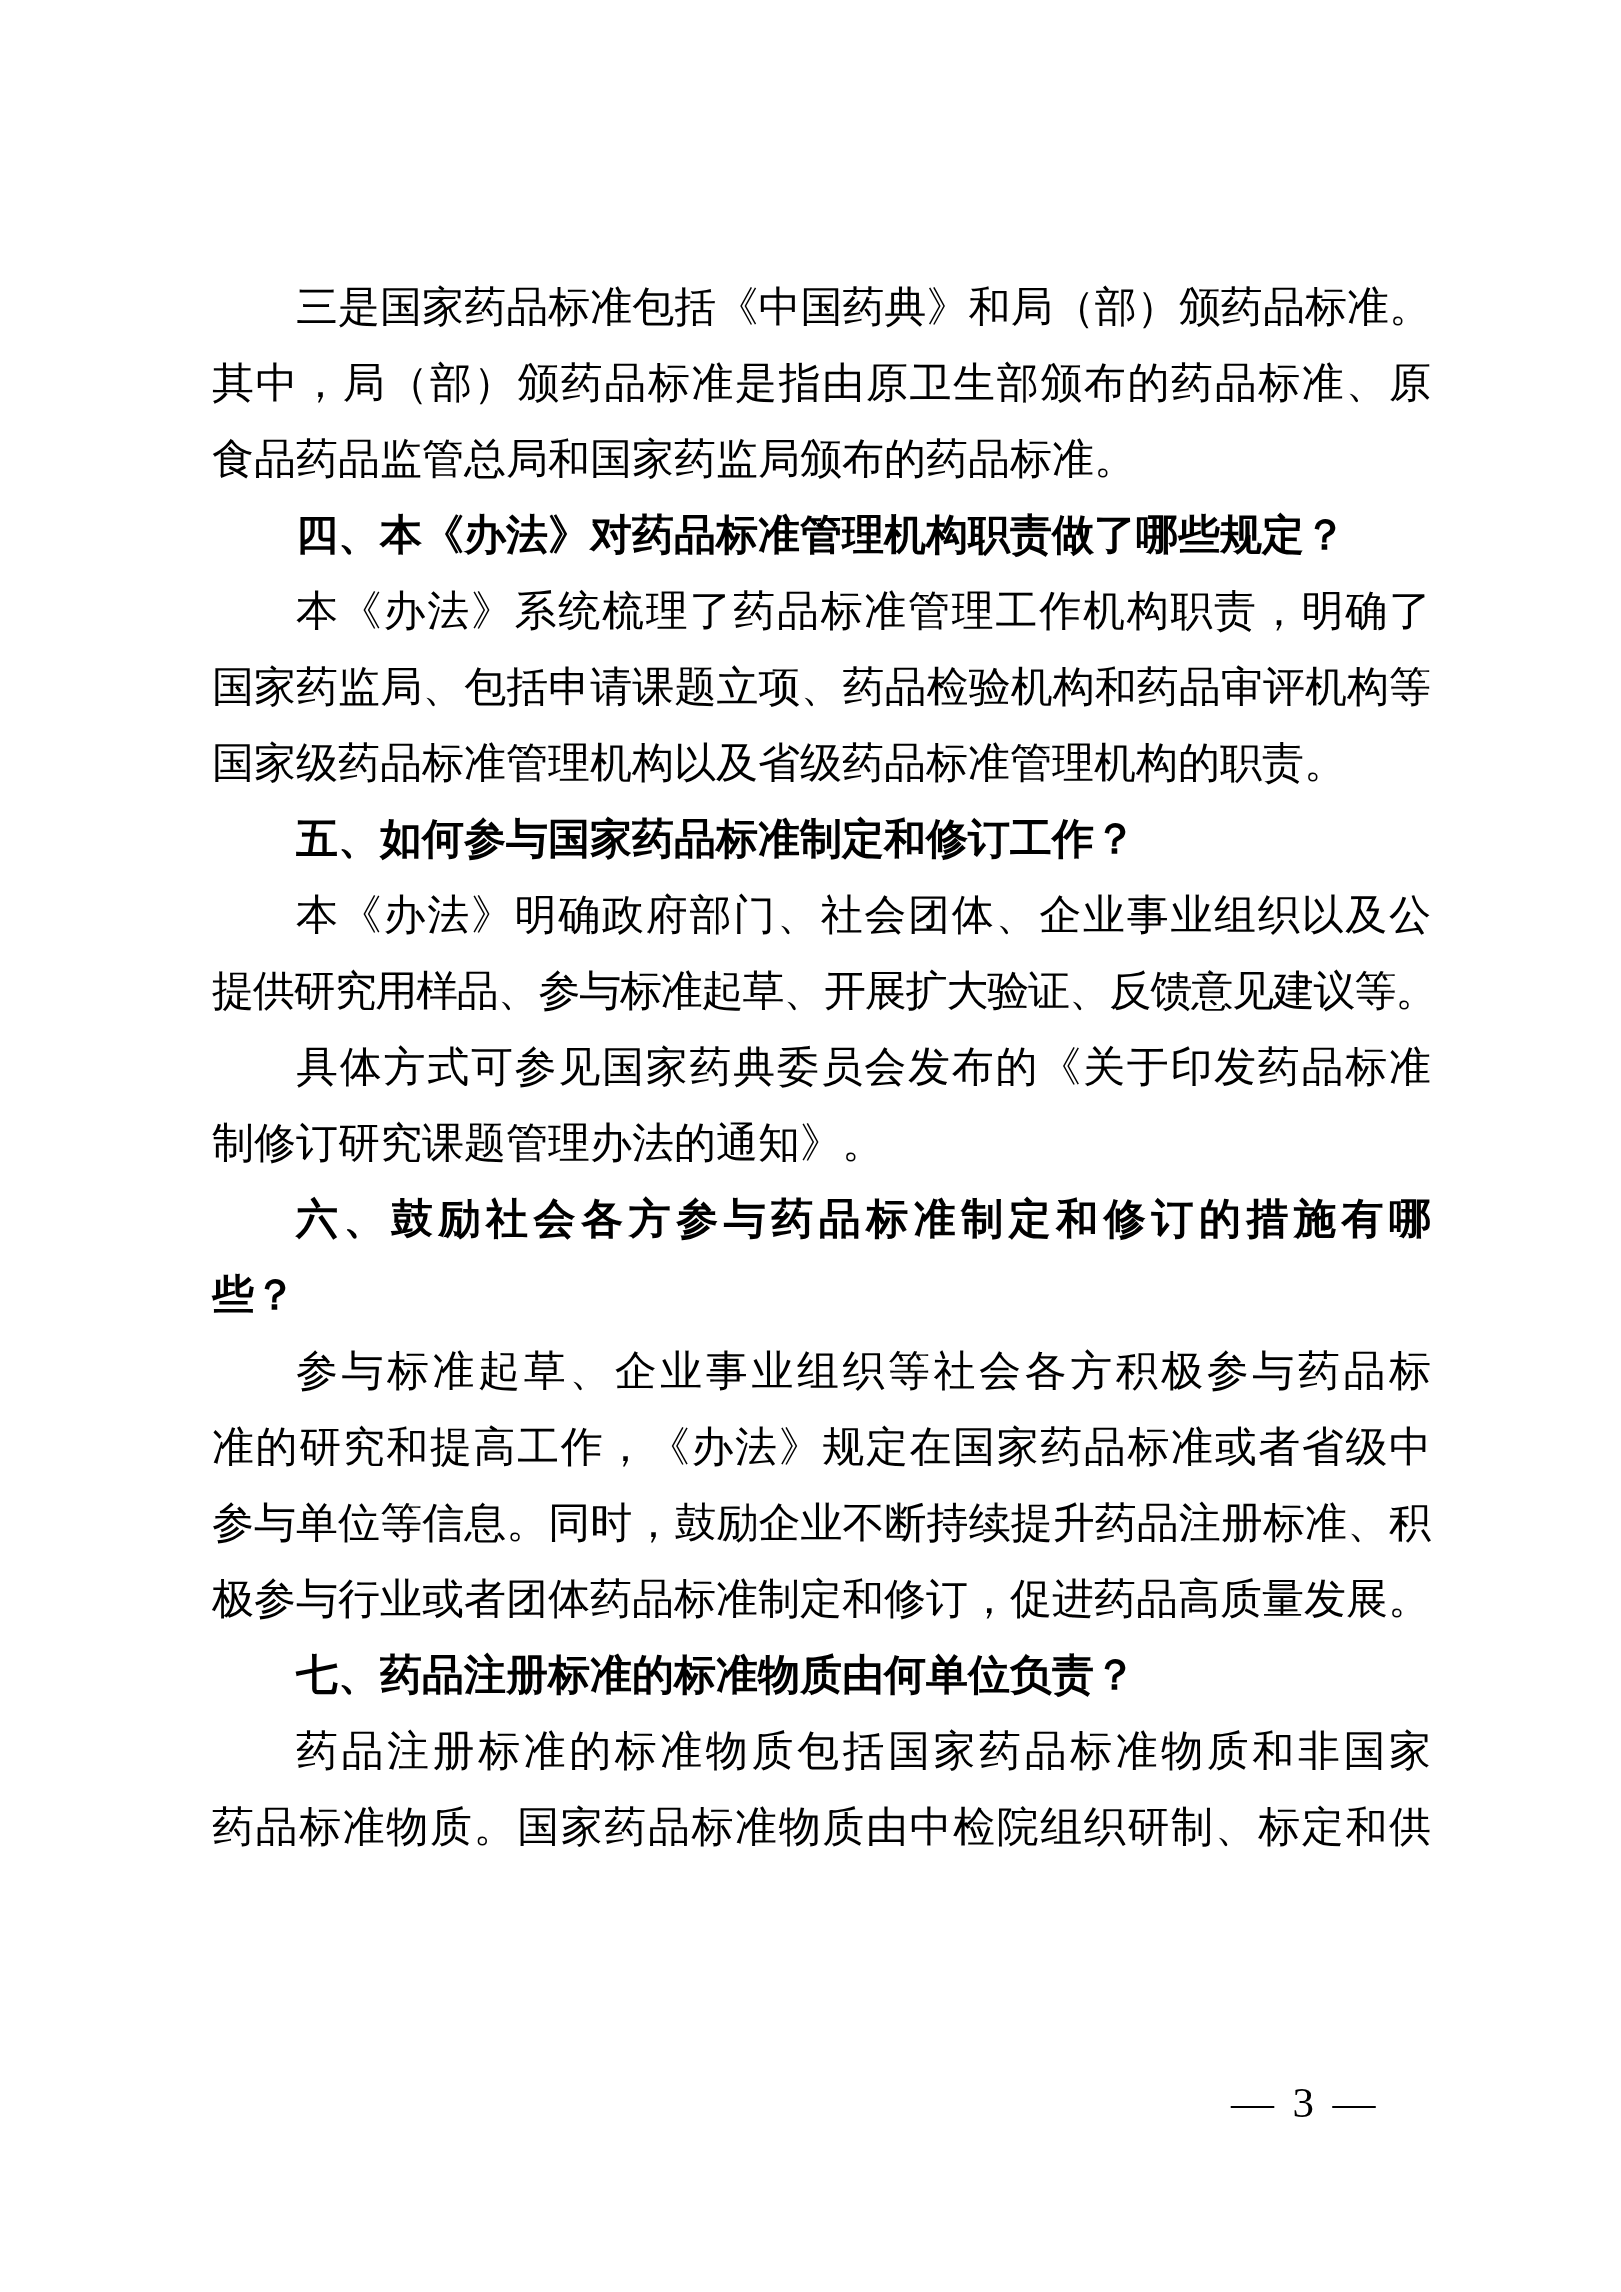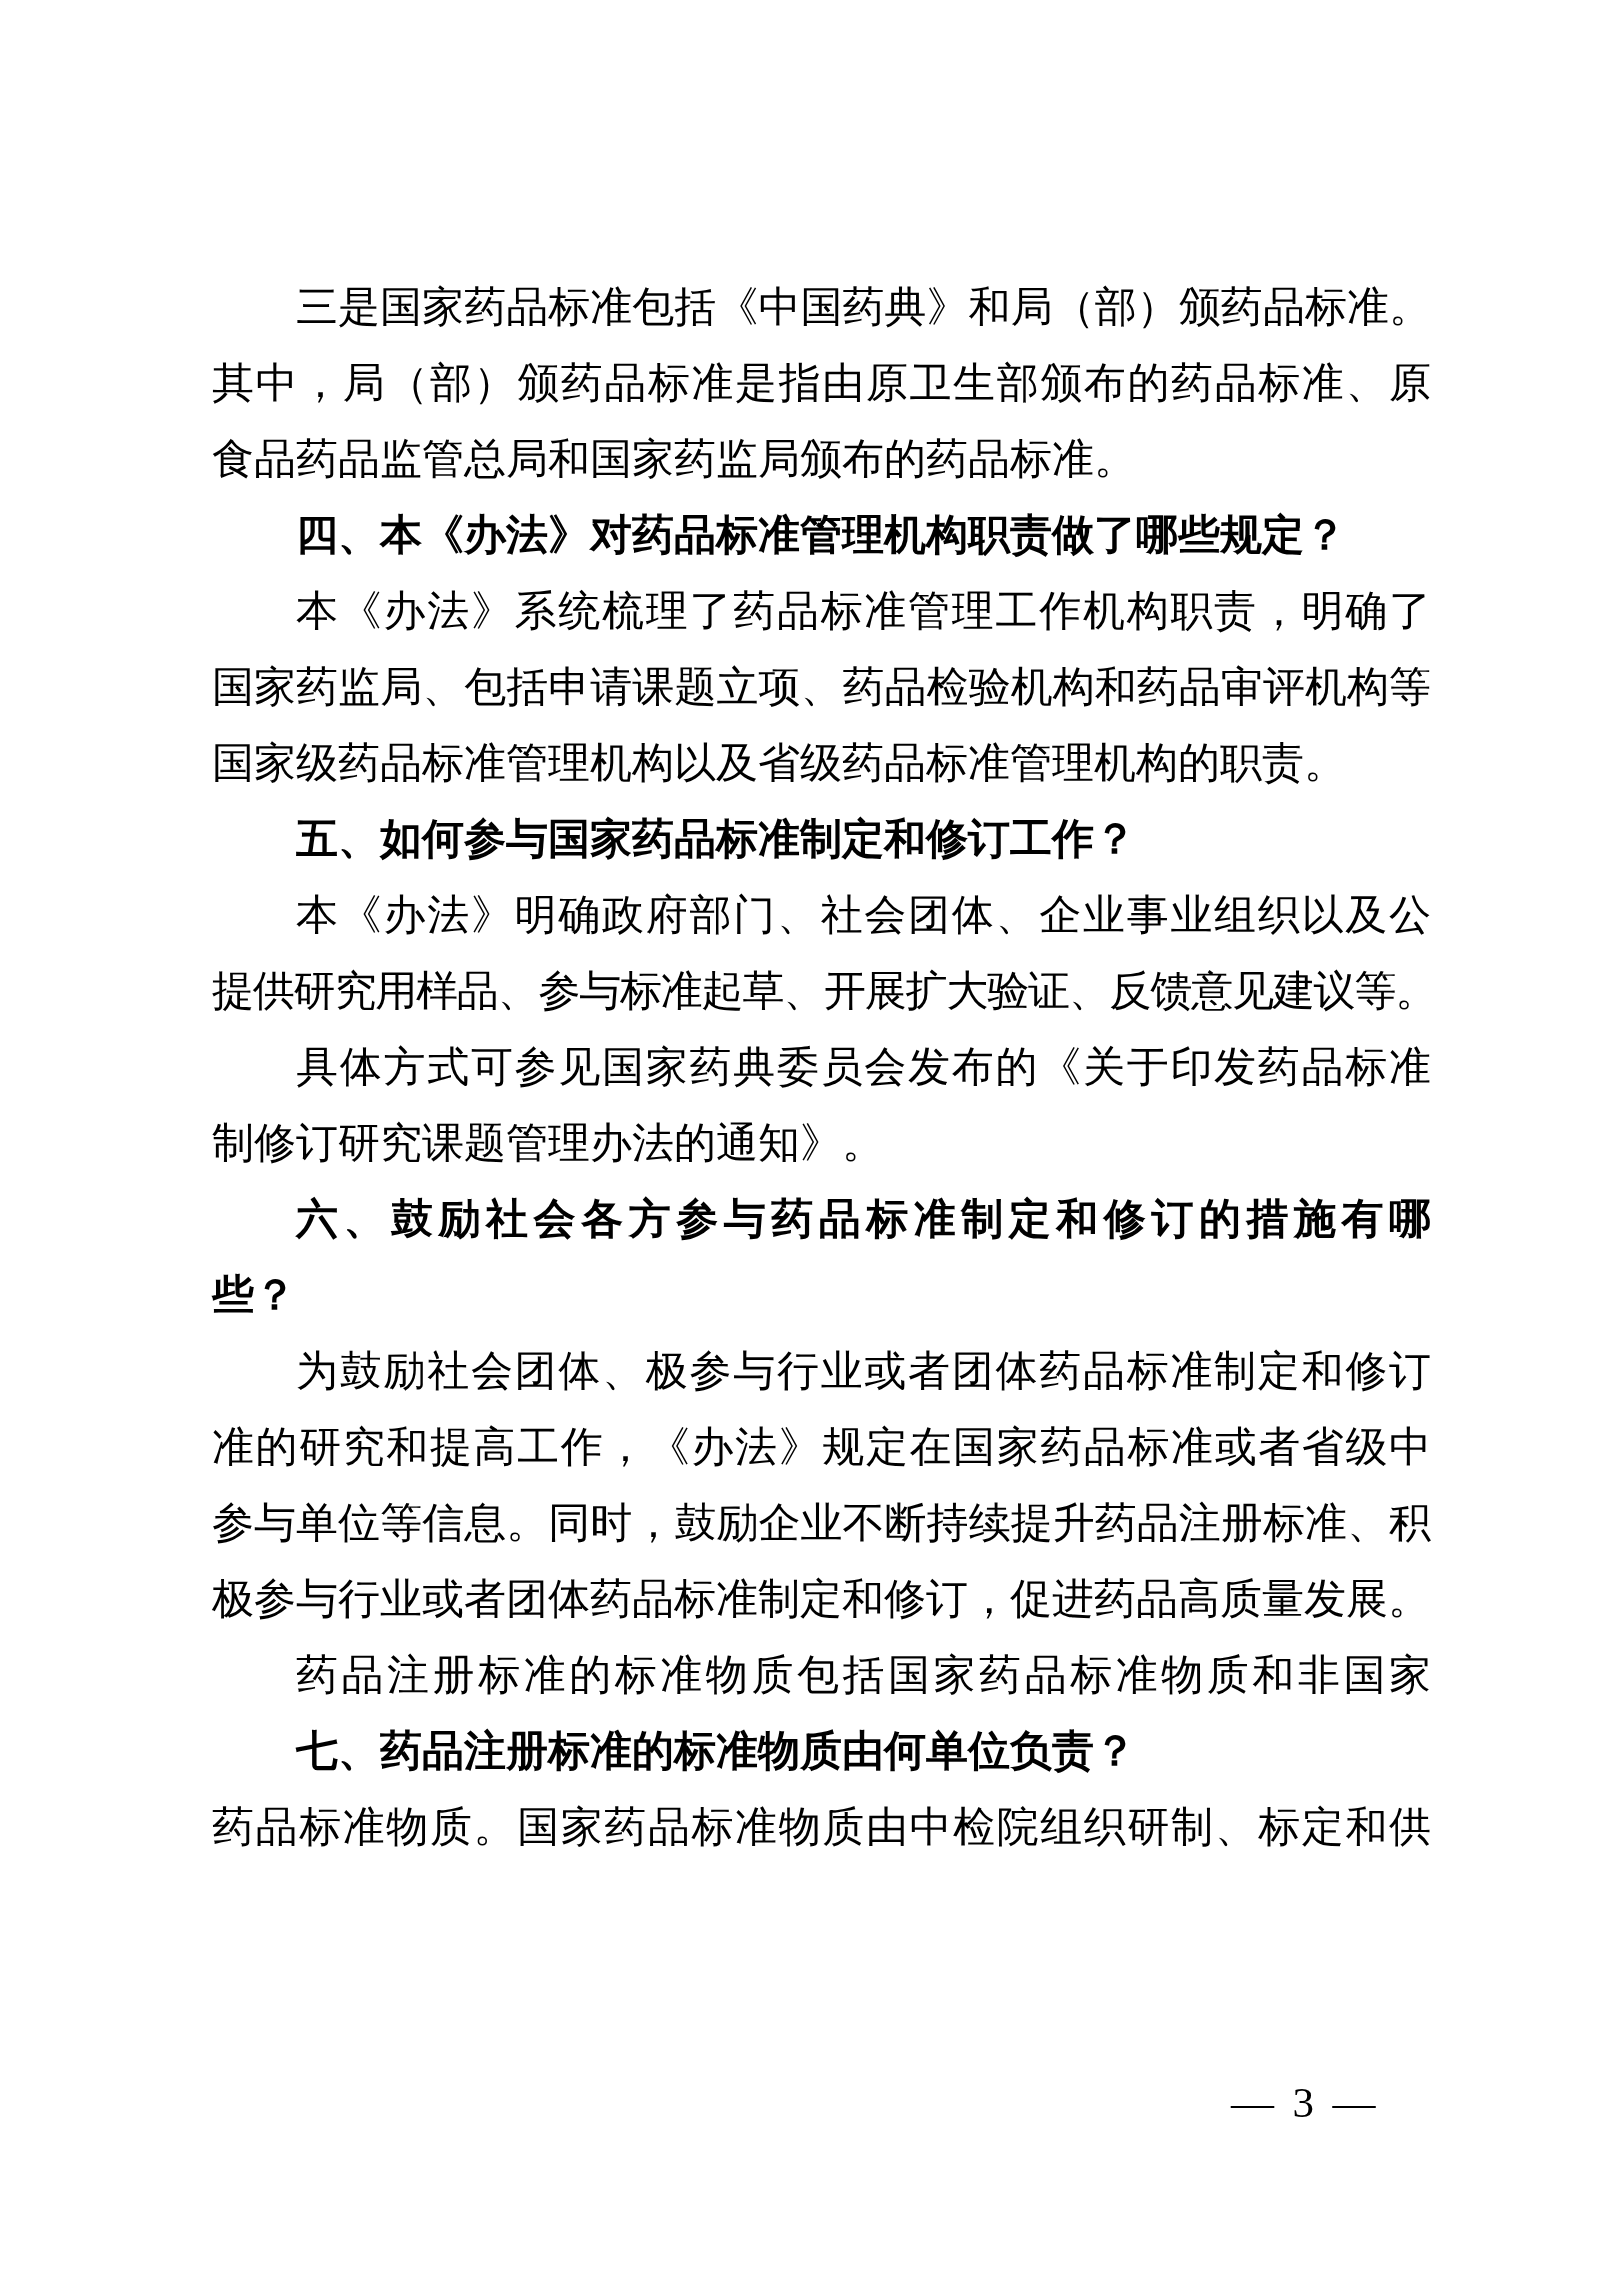--- a/index.html
+++ b/index.html
@@ -73,25 +73,25 @@
     <div class="line">国家级药品标准管理机构以及省级药品标准管理机构的职责。</div>
 
     <div class="line heading indent">五、如何参与国家药品标准制定和修订工作？</div>
     <div class="line indent fill">本《办法》明确政府部门、社会团体、企业事业组织以及公</div>
     <div class="line tight">提供研究用样品、参与标准起草、开展扩大验证、反馈意见建议等。</div>
     <div class="line indent fill">具体方式可参见国家药典委员会发布的《关于印发药品标准</div>
     <div class="line">制修订研究课题管理办法的通知》。</div>
 
     <div class="line heading indent fill">六、鼓励社会各方参与药品标准制定和修订的措施有哪</div>
     <div class="line heading">些？</div>
-    <div class="line indent fill">为鼓励社会团体、极参与行业或者团体药品标准制定和修订</div>
+    <div class="line indent fill">参与标准起草、企业事业组织等社会各方积极参与药品标</div>
     <div class="line fill">准的研究和提高工作，《办法》规定在国家药品标准或者省级中</div>
     <div class="line fill">参与单位等信息。同时，鼓励企业不断持续提升药品注册标准、积</div>
     <div class="line">极参与行业或者团体药品标准制定和修订，促进药品高质量发展。</div>
 
+    <div class="line heading indent">七、药品注册标准的标准物质由何单位负责？</div>
     <div class="line indent fill">药品注册标准的标准物质包括国家药品标准物质和非国家</div>
-    <div class="line heading indent">七、药品注册标准的标准物质由何单位负责？</div>
     <div class="line fill">药品标准物质。国家药品标准物质由中检院组织研制、标定和供</div>
   </div>
 
   <div class="footer">— 3 —</div>
 </div>
 
 
 </body></html>

